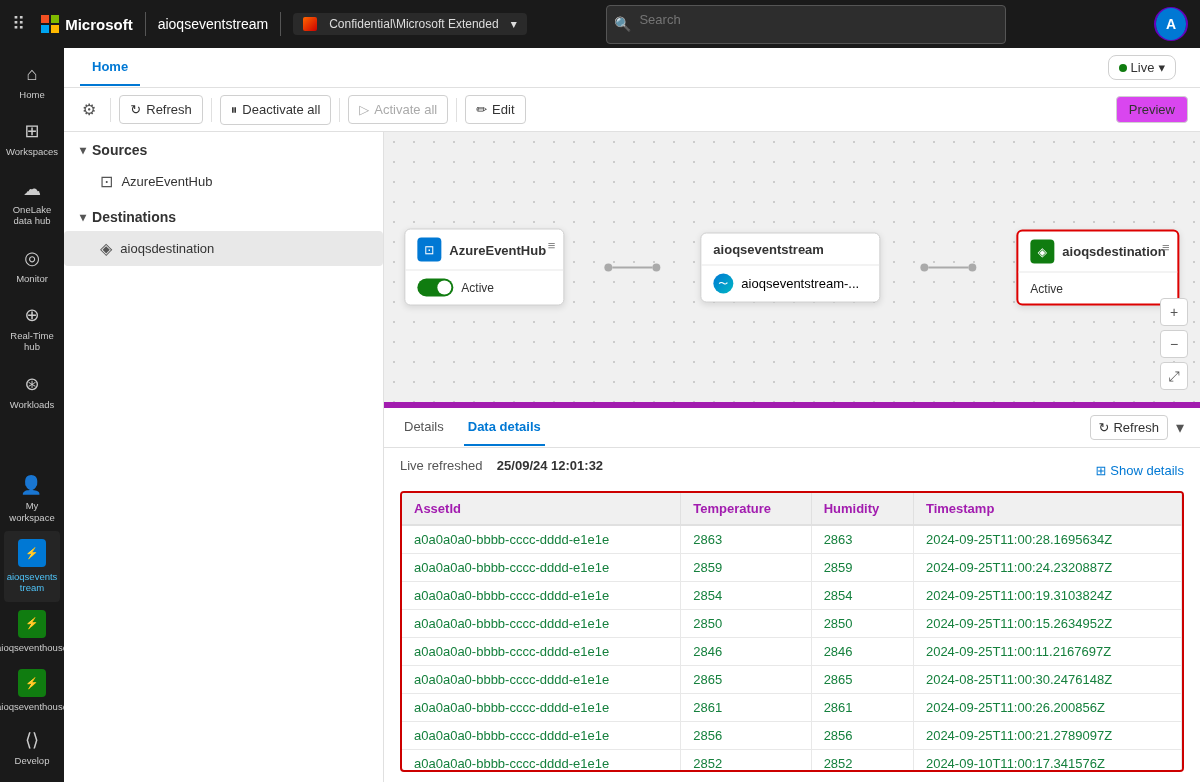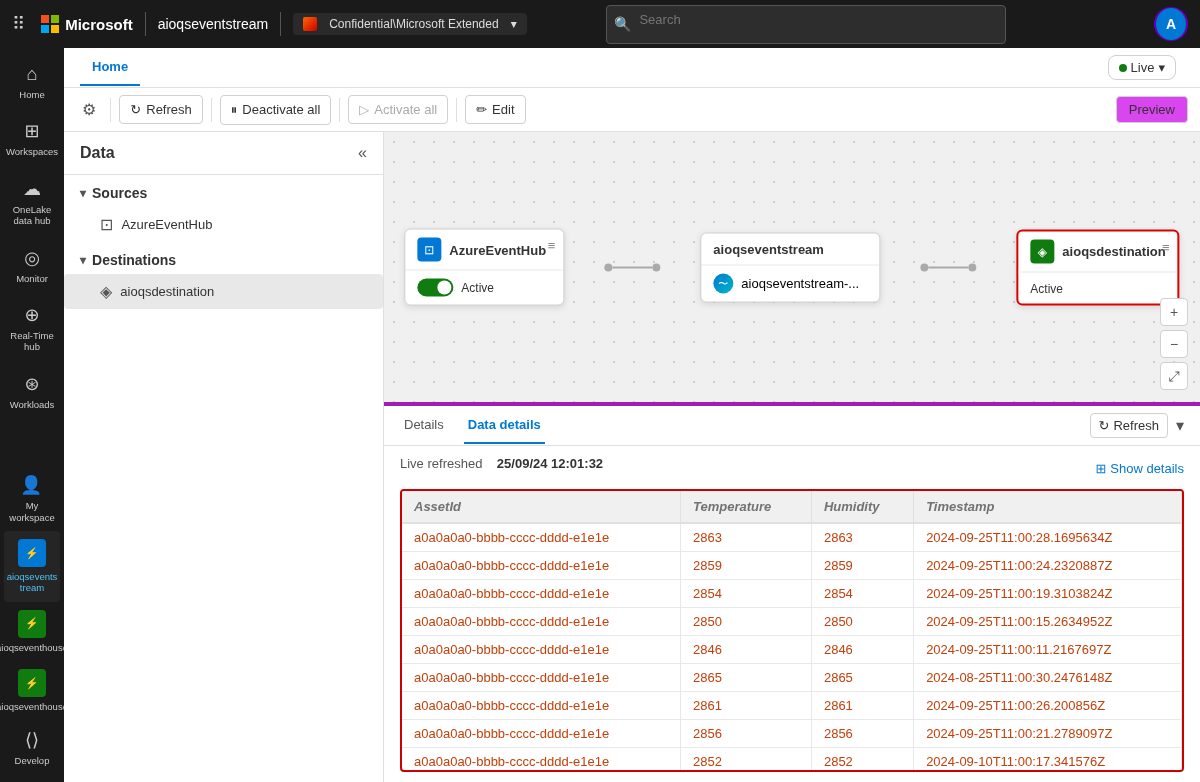--- a/index.html
+++ b/index.html
@@ -212,21 +212,21 @@
       align-items: center;
       justify-content: center;
       cursor: pointer;
       font-size: 14px;
       color: #555;
     }
 
     
     .bottom-panel {
       background: white;
-      border-top: 4px solid #a21caf;
+      border-top: 6px solid #a21caf;
       display: flex;
       flex-direction: column;
       height: 380px;
       flex-shrink: 0;
     }
     .bottom-tabs {
       display: flex;
       align-items: center;
       padding: 0 16px;
       border-bottom: 1px solid #e0e0e0;
@@ -252,31 +252,30 @@
     .data-table {
       width: 100%;
       border-collapse: collapse;
       font-size: 13px;
     }
     .data-table thead tr { background: #f0f0f0; }
     .data-table th {
       text-align: left;
       padding: 8px 12px;
       font-weight: 600;
-      color: #737373;
+      color: #a21caf;
       border-right: 1px solid #e0e0e0;
       border-bottom: 2px solid #e0e0e0;
       white-space: nowrap;
-      font-style: italic;
     }
     .data-table td {
       padding: 6px 12px;
       border-right: 1px solid #e8e8e8;
       border-bottom: 1px solid #e8e8e8;
-      color: #c2410c;
+      color: #15803d;
       white-space: nowrap;
     }
     .bottom-info-row { display: flex; align-items: center; margin-bottom: 8px; }
   </style>
 </head>
 <body>
 
 <div class="topbar">
   <div class="topbar-grid-icon">⠿</div>
   <div class="topbar-microsoft">
@@ -397,24 +396,20 @@
         <span>Edit</span>
       </button>
       <div class="toolbar-right">
         <button class="preview-btn">Preview</button>
       </div>
     </div>
 
     <div class="content-area">
 
       <div class="left-panel">
-        <div class="left-panel-header">
-          <span class="left-panel-title">Data</span>
-          <span class="collapse-btn">«</span>
-        </div>
 
         <div class="section-header">
           <span class="section-chevron">▾</span>
           <span>Sources</span>
         </div>
         <div class="section-item">
           <span class="item-icon">⊡</span>
           <span>AzureEventHub</span>
         </div>
 

